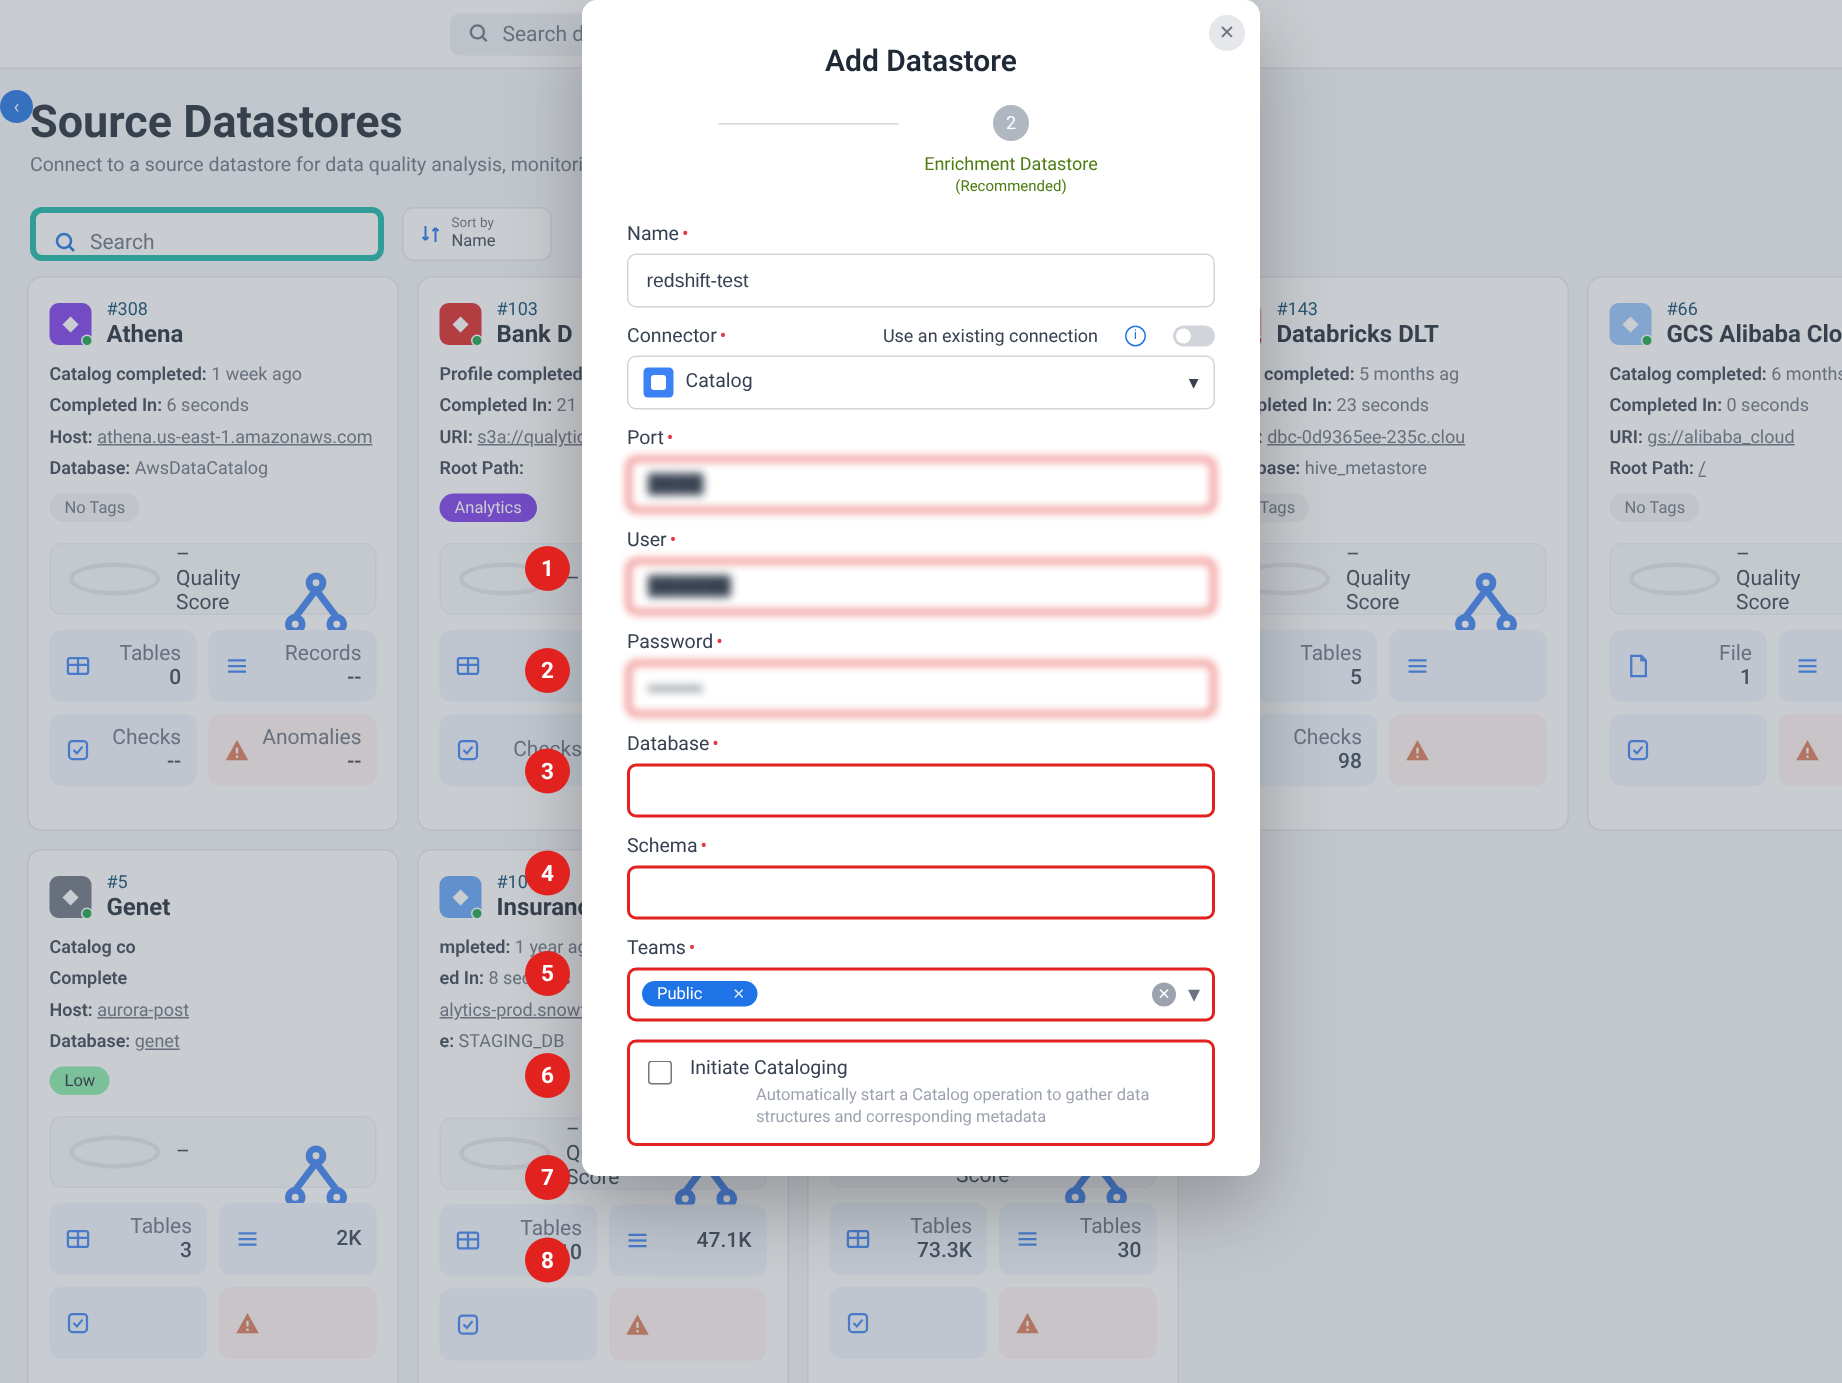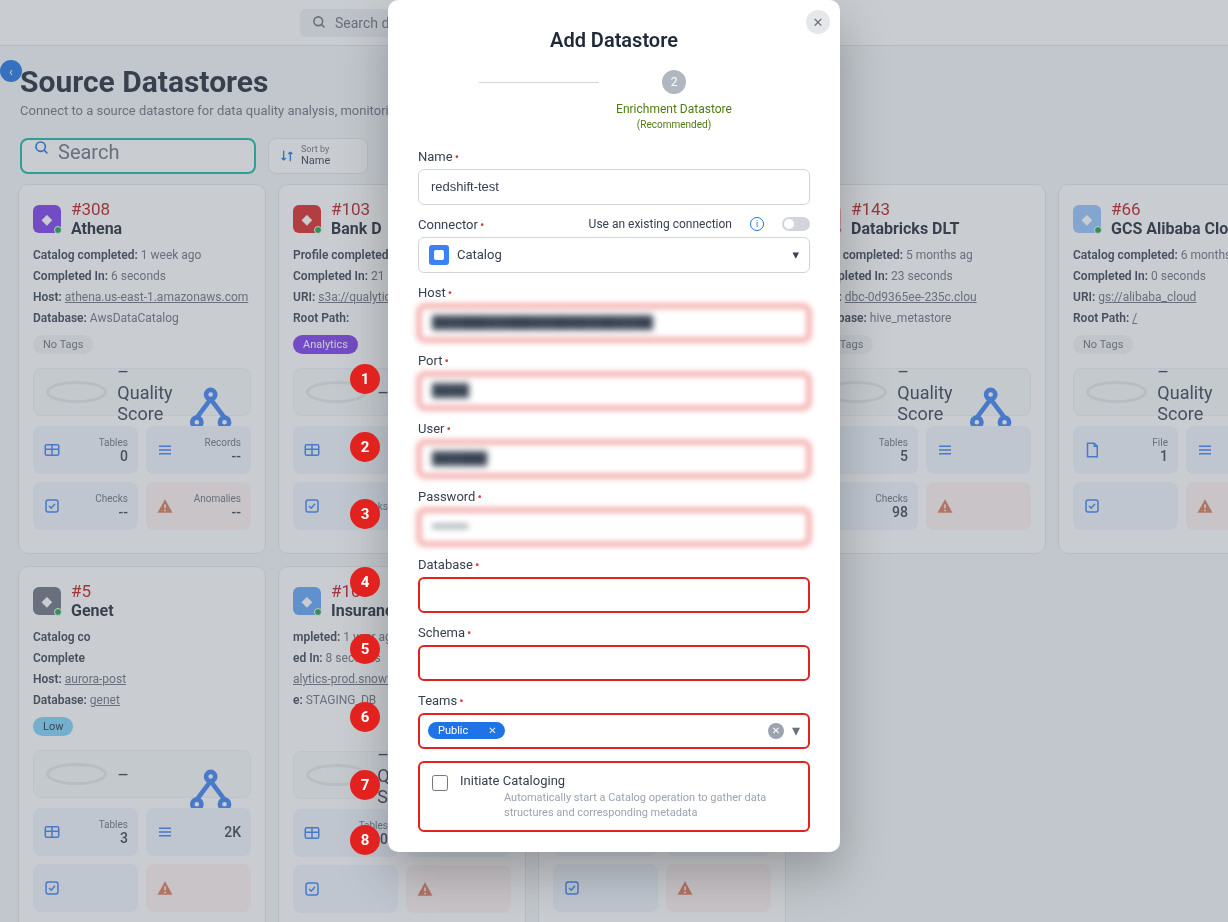--- a/index.html
+++ b/index.html
@@ -6,49 +6,49 @@
 body { font-family: -apple-system, BlinkMacSystemFont, "Segoe UI", Roboto, sans-serif; background: #f5f7fa; width: 1228px; height: 922px; overflow: hidden; position: relative; }
 .backdrop { position: absolute; inset: 0; background: rgba(100,110,120,0.35); z-index: 5; pointer-events: none; }
 .topbar { height: 46px; display: flex; align-items: center; padding: 0 20px; background: #fff; border-bottom: 1px solid #e5e7eb; }
 .search-global { margin-left: 280px; display: flex; align-items: center; background: #eef1f4; border-radius: 6px; padding: 6px 12px; width: 480px; color: #6b7280; font-size: 14px; }
 .search-global svg { margin-right: 8px; }
 .back-btn { position: absolute; top: 60px; left: 0; width: 22px; height: 22px; background: #1e73e6; border-radius: 50%; display: flex; align-items: center; justify-content: center; color: #fff; font-size: 13px; }
 .page-header { padding: 18px 20px 10px; }
 .page-header h1 { font-size: 30px; font-weight: 700; color: #1f2937; }
 .page-header p { font-size: 13px; color: #6b7280; margin-top: 4px; }
 .toolbar-row { display: flex; gap: 12px; padding: 10px 20px; }
-.search-box { width: 236px; height: 36px; background: #fff; border: 2px solid #14b8a6; border-radius: 8px; display: flex; align-items: flex-start; padding: 0 12px; color: #6b7280; font-size: 20px; }
+.search-box { width: 236px; height: 36px; background: #fff; border: 4px solid #14b8a6; border-radius: 8px; display: flex; align-items: flex-end; padding: 0 12px; color: #6b7280; font-size: 14px; }
 .search-box svg { margin-right: 8px; }
 .sort-box { width: 100px; height: 36px; background: #fff; border: 1px solid #e5e7eb; border-radius: 8px; display: flex; align-items: center; padding: 0 10px; color: #6b7280; font-size: 11px; }
 .sort-box svg { margin-right: 6px; }
 .sort-box .lbl { line-height: 1.1; }
 .cards-grid { display: grid; grid-template-columns: repeat(5, 248px); gap: 12px; padding: 0 18px; }
 .card { background: #fff; border: 1px solid #e5e7eb; border-radius: 10px; padding: 14px 14px 10px; position: relative; height: 370px; overflow: hidden; }
 .card-head { display: flex; align-items: center; gap: 10px; margin-bottom: 8px; }
 .card-icon { width: 28px; height: 28px; border-radius: 6px; display: flex; align-items: center; justify-content: center; position: relative; font-size: 14px; }
 .status-dot { width: 8px; height: 8px; border-radius: 50%; position: absolute; bottom: -1px; right: -1px; border: 1.5px solid #fff; }
-.card-id { font-size: 17px; color: #b91c1c; }
+.card-id { font-size: 12px; color: #0c4a6e; }
 .card-title { font-size: 16px; font-weight: 700; color: #1f2937; }
 .meta { font-size: 12px; color: #6b7280; margin-top: 3px; line-height: 1.5; }
 .meta b { color: #374151; font-weight: 600; }
 .meta a { color: #6b7280; text-decoration: underline; }
 .tag-row { margin-top: 6px; }
 .tag { display: inline-block; font-size: 11px; padding: 3px 10px; border-radius: 10px; background: #f3f4f6; color: #6b7280; }
 .tag.analytics { background: #7c3aed; color: #fff; }
-.tag.low { background: #7dd3fc; color: #1f2937; }
+.tag.low { background: #86efac; color: #1f2937; }
 .score-bar { margin-top: 14px; background: #f8fafc; border: 1px solid #eef2f7; border-radius: 8px; height: 48px; display: flex; align-items: center; padding: 0 12px; gap: 10px; }
 .score-circle { width: 22px; height: 22px; border-radius: 50%; border: 3px solid #e5e7eb; }
-.score-bar span { font-size: 18px; color: #374151; flex: 1; }
+.score-bar span { font-size: 14px; color: #374151; flex: 1; }
 .share-ic { width: 18px; height: 18px; color: #3b82f6; }
 .stats-grid { display: grid; grid-template-columns: 1fr 1fr; gap: 8px; margin-top: 10px; }
 .stat { background: #f0f6fe; border-radius: 8px; height: 48px; display: flex; align-items: center; padding: 0 10px; gap: 8px; }
 .stat.warn { background: #fdf3f1; }
 .stat svg { width: 18px; height: 18px; flex-shrink: 0; }
 .stat .col { text-align: right; flex: 1; }
-.stat .lbl { font-size: 10px; color: #6b7280; }
+.stat .lbl { font-size: 14px; color: #6b7280; }
 .stat .val { font-size: 14px; color: #374151; font-weight: 500; }
 
 .modal { position: absolute; top: 0; left: 50%; transform: translateX(-50%); width: 452px; background: #fff; border-radius: 10px; box-shadow: 0 20px 50px rgba(0,0,0,0.25); z-index: 10; padding-bottom: 20px; max-height: 912px; overflow: hidden; }
 .modal-close { position: absolute; top: 10px; right: 10px; width: 24px; height: 24px; border-radius: 50%; background: #e5e7eb; display: flex; align-items: center; justify-content: center; color: #6b7280; cursor: pointer; font-size: 13px; }
 .modal h2 { text-align: center; font-size: 20px; font-weight: 600; color: #1f2937; padding: 28px 0 18px; }
 .stepper { display: flex; align-items: flex-start; justify-content: center; gap: 0; padding: 0 40px 18px; }
 .step { display: flex; flex-direction: column; align-items: center; width: 150px; }
 .step-circle { width: 24px; height: 24px; border-radius: 50%; display: flex; align-items: center; justify-content: center; font-size: 12px; color: #fff; }
 .step-circle.active { background: #1e73e6; }
 .step-circle.inactive { background: #b0b7c0; }
@@ -725,24 +725,20 @@
       </div>
       <div class="select-connector">
         <span class="conn-icon">
             <span></span>
           </span>
         <span>Catalog</span>
         <span class="caret">▾</span>
       </div>
     </div>
     <div class="field">
-      <label class="field-label"><span>Host</span><span class="req">•</span></label>
-      <input class="input hl blurred" value="████████████████████████" style="">
-    </div>
-    <div class="field">
       <label class="field-label"><span>Port</span><span class="req">•</span></label>
       <input class="input hl blurred" value="████" style="">
     </div>
     <div class="field">
       <label class="field-label"><span>User</span><span class="req">•</span></label>
       <input class="input hl blurred" value="██████" style="">
     </div>
     <div class="field">
       <label class="field-label"><span>Password</span><span class="req">•</span></label>
       <input class="input hl blurred" type="password" value="████████" style="">

